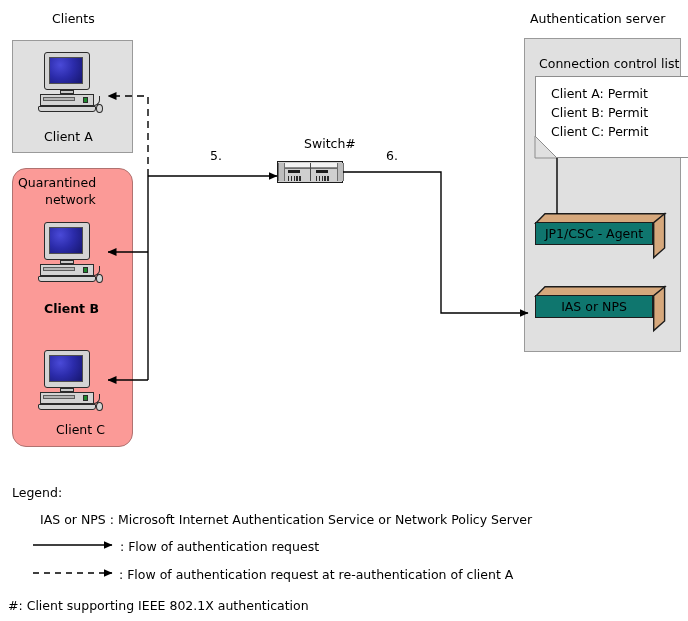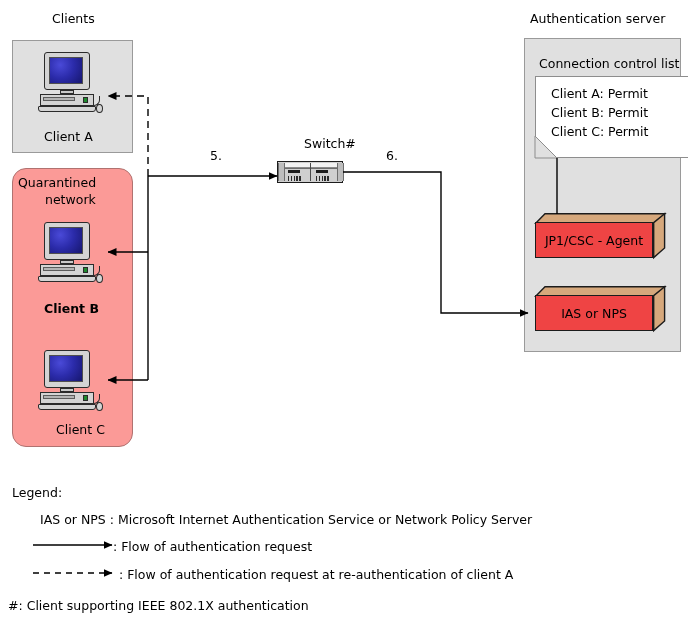--- a/index.html
+++ b/index.html
@@ -71,22 +71,22 @@
   .switch-ic .topbar{position:absolute;left:2px;top:1px;width:60px;height:4px;background:#f2f2f2;border-bottom:1px solid #8a8a8a;}
   .switch-ic .mid{position:absolute;left:0;top:6px;width:100%;height:1px;background:#6d6d6d;}
   .switch-ic .vsep{position:absolute;left:32px;top:1px;width:1px;height:18px;background:#4a4a4a;}
   .switch-ic .port{position:absolute;width:12px;height:3px;background:#1c1c1c;}
   .switch-ic .grill{position:absolute;width:13px;height:5px;
     background:repeating-linear-gradient(90deg,#2b2b2b 0 1.4px,#cfcfcf 1.4px 2.8px);}
   .switch-ic .side{position:absolute;top:1px;width:5px;height:18px;background:#bdbdbd;border-left:1px solid #6d6d6d;border-right:1px solid #6d6d6d;}
   
   .box3d{position:absolute;}
   .box3d .front{
-    position:absolute;left:0;top:9px;width:118px;height:36px;
-    background:#ef4444;border:1.4px solid #1c1c1c;box-sizing:border-box;
+    position:absolute;left:0;top:9px;width:118px;height:23px;
+    background:#0f766e;border:1.4px solid #1c1c1c;box-sizing:border-box;
     display:flex;align-items:center;justify-content:center;
     font-size:12.5px;white-space:nowrap;
   }
   .box3d .top{
     position:absolute;left:0;top:0;width:118px;height:10px;
   }
   .box3d .side{
     position:absolute;left:118px;top:0;width:12px;height:45px;
   }
   
@@ -230,15 +230,15 @@
   <polyline points="343,172 441,172 441,313 528,313" fill="none" stroke="#000" stroke-width="1.4" marker-end="url(#arw)"></polyline>
 
   <polyline points="148,176 148,96 108,96" fill="none" stroke="#000" stroke-width="1.4" stroke-dasharray="7,5" marker-end="url(#arw)"></polyline>
 
   <line x1="33" y1="545" x2="112" y2="545" stroke="#000" stroke-width="1.4" marker-end="url(#arw)"></line>
   <line x1="33" y1="573" x2="112" y2="573" stroke="#000" stroke-width="1.4" stroke-dasharray="6,5" marker-end="url(#arw)"></line>
 </svg>
 
 <div class="legend-row" style="left:12px;top:485px;">Legend:</div>
 <div class="legend-row" style="left:40px;top:512px;">IAS or NPS : Microsoft Internet Authentication Service or Network Policy Server</div>
-<div class="legend-row" style="left:113px;top:539px;text-align:right;">: Flow of authentication request</div>
+<div class="legend-row" style="left:120px;top:539px;text-align:right;">: Flow of authentication request</div>
 <div class="legend-row" style="left:119px;top:567px;">: Flow of authentication request at re-authentication of client A</div>
 <div class="legend-row" style="left:8px;top:598px;">#: Client supporting IEEE 802.1X authentication</div>
 
 </body></html>

